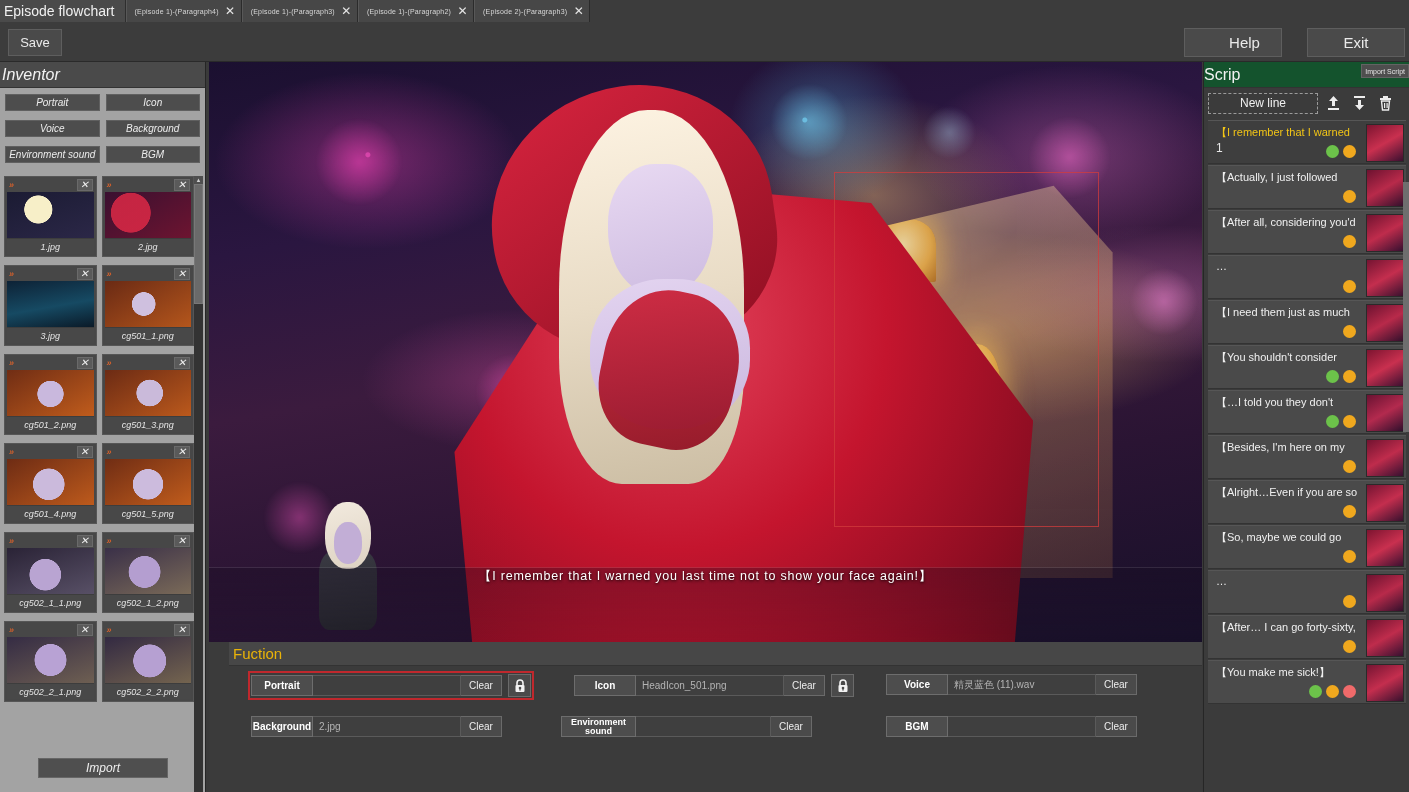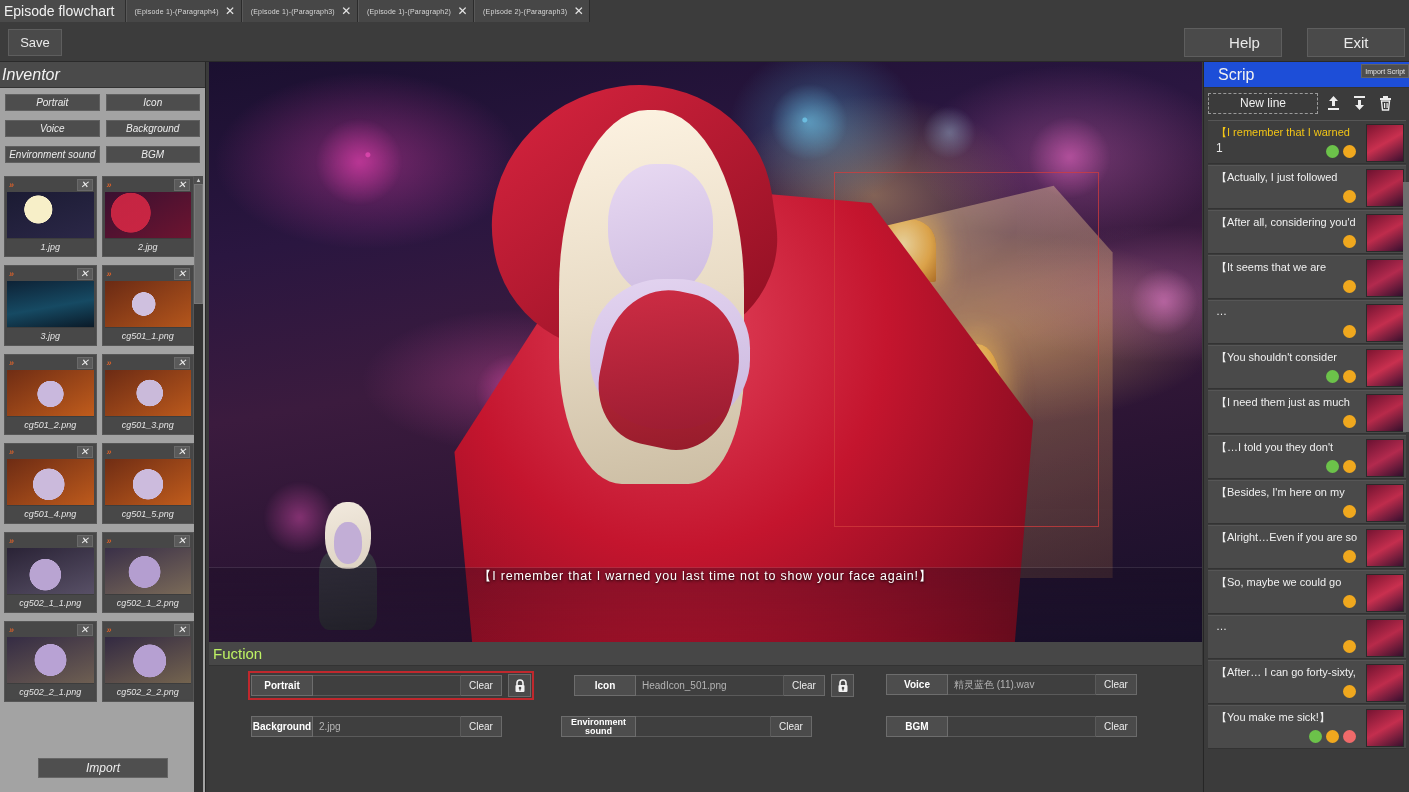--- a/index.html
+++ b/index.html
@@ -222,21 +222,21 @@
   }
 
   
   #function {
     position: absolute; left: 209px; top: 642px; width: 993px; height: 150px;
     background: #3b3b3b;
   }
   #fn-header {
     height: 24px; background: #474747; border-bottom: 1px solid #333;
     display: flex; align-items: center; padding-left: 4px;
-    font-size: 15px; color: #bef264;
+    font-size: 15px; color: #eab308; margin-left: 20px;
   }
   .fn-row { position: absolute; display: flex; align-items: center; }
   .fn-label {
     height: 21px; background: #4d4d4d; border: 1px solid #6d6d6d;
     font-size: 10px; font-weight: bold; color: #fff;
     display: flex; align-items: center; justify-content: center;
     text-align: center; line-height: 1.0;
   }
   .fn-value {
     height: 21px; background: #3f3f3f; border: 1px solid #5a5a5a;
@@ -255,22 +255,22 @@
     display: flex; align-items: center; justify-content: center;
   }
   .fn-sel { outline: 2px solid #c0282d; outline-offset: 1px; }
 
   
   #script {
     position: absolute; left: 1203px; top: 62px; width: 206px; height: 730px;
     background: #3b3b3b; border-left: 1px solid #262626;
   }
   #sc-header {
-    height: 26px; background: #1d4ed8; border-bottom: 1px solid #333;
-    display: flex; align-items: center; padding-left: 14px;
+    height: 26px; background: #14532d; border-bottom: 1px solid #333;
+    display: flex; align-items: center; padding-left: 0;
     font-size: 16px; color: #f2f2f2; position: relative;
   }
   #btn-import-script {
     position: absolute; right: 0; top: 2px; height: 14px; padding: 0 3px;
     background: #4e4e4e; border: 1px solid #636363;
     font-size: 7px; color: #e4e4e4;
     display: flex; align-items: center;
   }
   #sc-tools {
     height: 30px; display: flex; align-items: center; padding: 0 4px; gap: 4px;
@@ -599,47 +599,40 @@
         <div class="sc-thumb" style="background: linear-gradient(150deg, rgb(109, 18, 48), rgb(184, 42, 74) 50%, rgb(51, 16, 44));"></div>
       </div>
       <div class="sc-row">
         <div class="sc-text">【After all, considering you'd</div>
         <div class="sc-dots">
           <span class="dot" style="background: rgb(240, 168, 30);"></span>
         </div>
         <div class="sc-thumb" style="background: linear-gradient(150deg, rgb(114, 19, 48), rgb(191, 44, 76) 50%, rgb(54, 16, 48));"></div>
       </div>
       <div class="sc-row">
-        <div class="sc-text">【It seems that we are</div>
-        <div class="sc-dots">
-          <span class="dot" style="background: rgb(240, 168, 30);"></span>
-        </div>
-        <div class="sc-thumb" style="background: linear-gradient(150deg, rgb(106, 18, 50), rgb(179, 42, 78) 50%, rgb(47, 15, 44));"></div>
-      </div>
-      <div class="sc-row">
         <div class="sc-text">…</div>
         <div class="sc-dots">
           <span class="dot" style="background: rgb(240, 168, 30);"></span>
         </div>
         <div class="sc-thumb" style="background: linear-gradient(150deg, rgb(117, 20, 50), rgb(196, 46, 78) 50%, rgb(56, 17, 46));"></div>
       </div>
       <div class="sc-row">
+        <div class="sc-text">【I need them just as much</div>
+        <div class="sc-dots">
+          <span class="dot" style="background: rgb(240, 168, 30);"></span>
+        </div>
+        <div class="sc-thumb" style="background: linear-gradient(150deg, rgb(109, 18, 48), rgb(184, 42, 74) 50%, rgb(51, 16, 44));"></div>
+      </div>
+      <div class="sc-row">
         <div class="sc-text">【You shouldn't consider</div>
         <div class="sc-dots">
           <span class="dot" style="background: rgb(108, 194, 74);"></span>
           <span class="dot" style="background: rgb(240, 168, 30);"></span>
         </div>
         <div class="sc-thumb" style="background: linear-gradient(150deg, rgb(125, 20, 48), rgb(201, 48, 79) 50%, rgb(59, 16, 48));"></div>
-      </div>
-      <div class="sc-row">
-        <div class="sc-text">【I need them just as much</div>
-        <div class="sc-dots">
-          <span class="dot" style="background: rgb(240, 168, 30);"></span>
-        </div>
-        <div class="sc-thumb" style="background: linear-gradient(150deg, rgb(109, 18, 48), rgb(184, 42, 74) 50%, rgb(51, 16, 44));"></div>
       </div>
       <div class="sc-row">
         <div class="sc-text">【…I told you they don't</div>
         <div class="sc-dots">
           <span class="dot" style="background: rgb(108, 194, 74);"></span>
           <span class="dot" style="background: rgb(240, 168, 30);"></span>
         </div>
         <div class="sc-thumb" style="background: linear-gradient(150deg, rgb(106, 18, 50), rgb(179, 42, 78) 50%, rgb(47, 15, 44));"></div>
       </div>
       <div class="sc-row">

